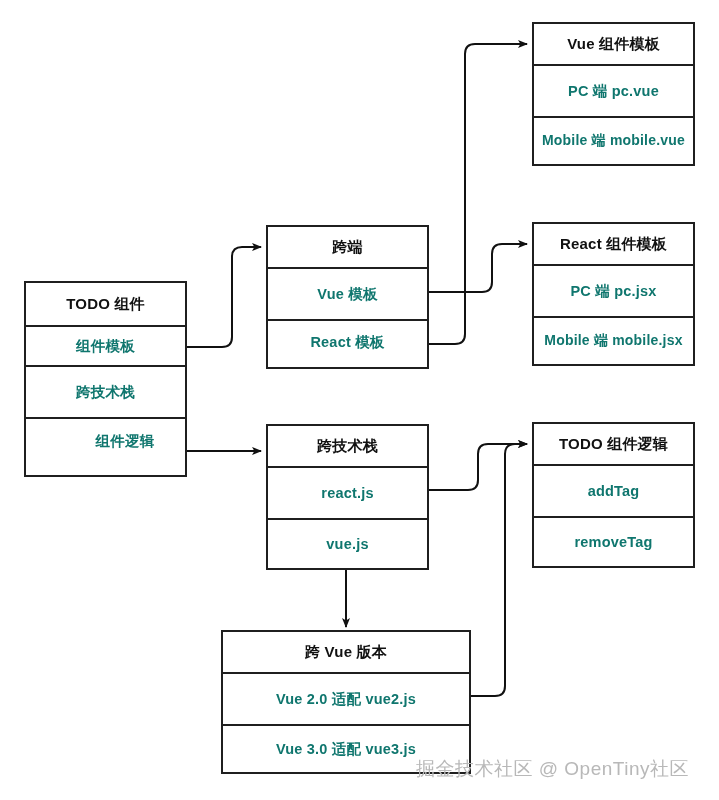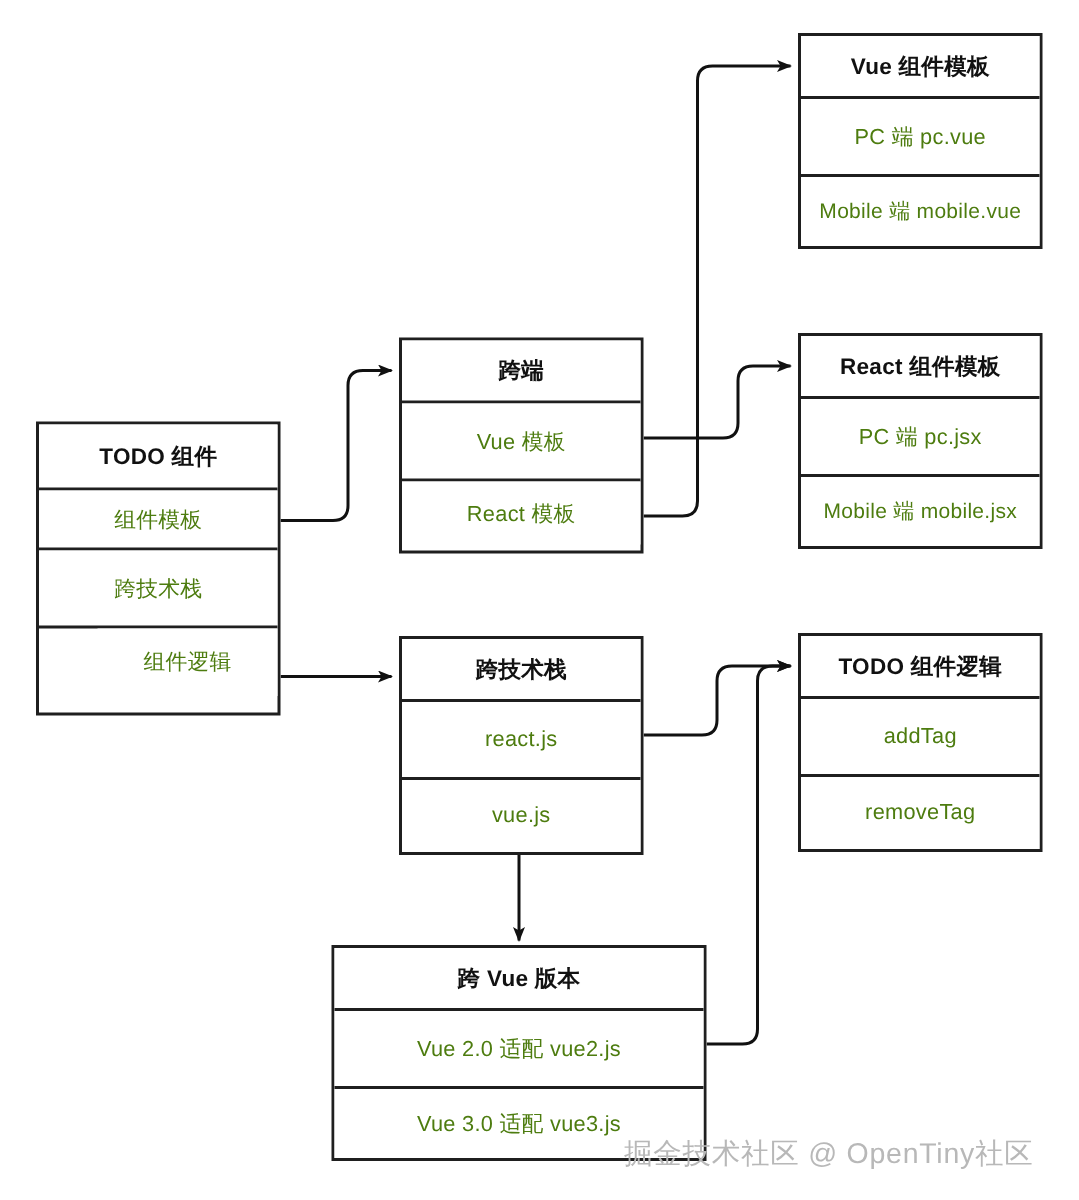--- a/index.html
+++ b/index.html
@@ -45,23 +45,23 @@
     letter-spacing: 0.2px;
     white-space: nowrap;
   }
   .node .row.header {
     font-weight: bold;
     font-size: 15px;
     color: #111111;
     border-bottom: 2px solid #1f1f1f;
   }
   .node .row.item {
-    font-weight: normal;
+    font-weight: bold;
     font-size: 14.5px;
-    color: #4d7c0f;
+    color: #0f766e;
     border-bottom: 2px solid #1f1f1f;
     text-align: right;
   }
   .node .row.item.last {
     border-bottom: none;
   }
   .watermark {
     position: absolute;
     font-size: 19px;
     color: #b8b8b8;

